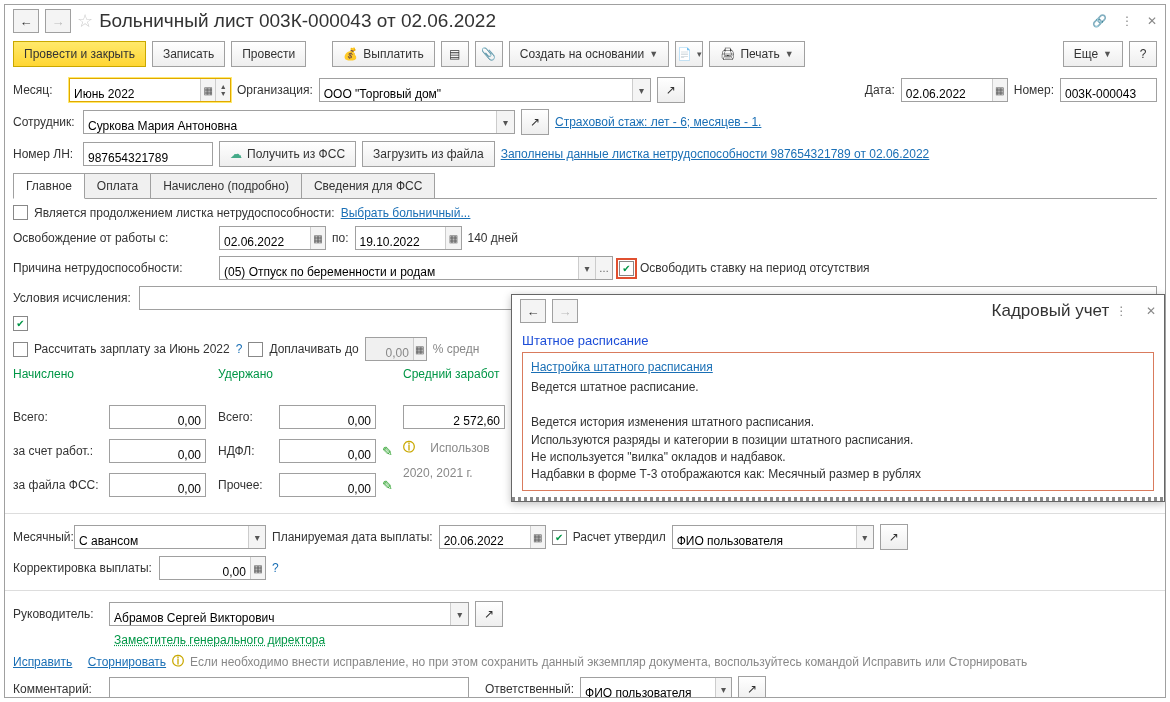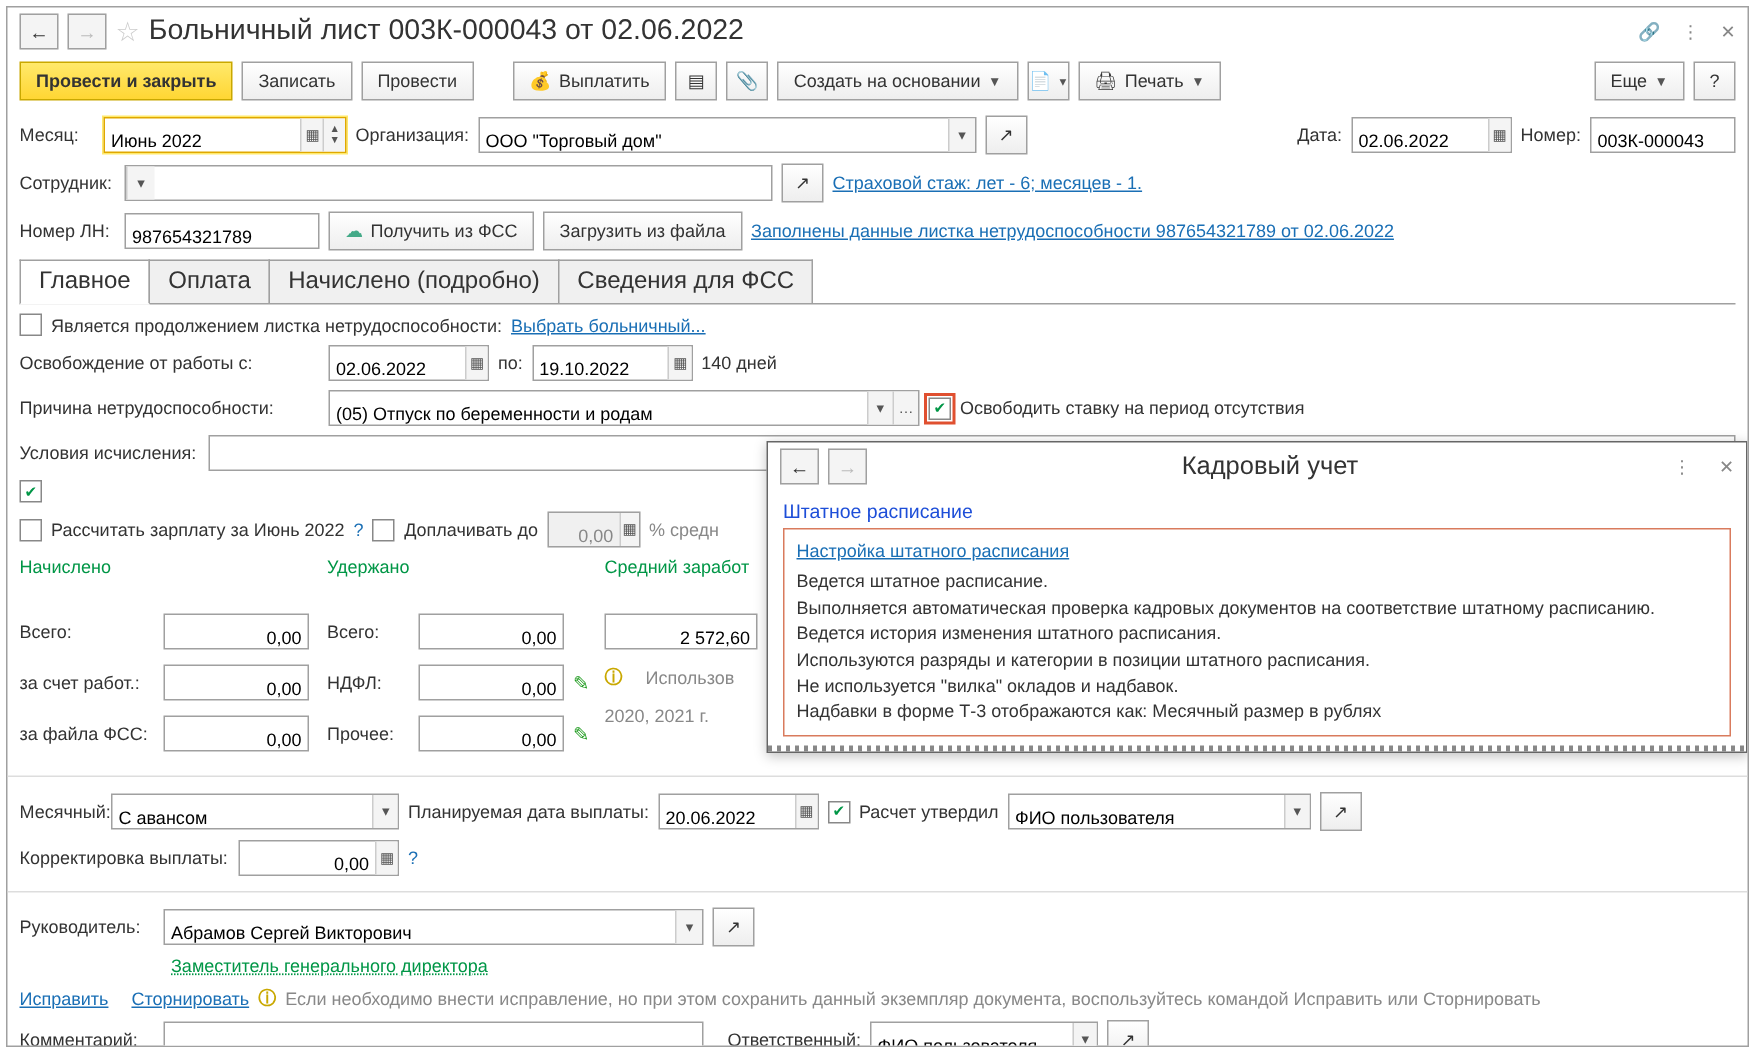--- a/index.html
+++ b/index.html
@@ -5,49 +5,49 @@
 html,body{margin:0;padding:0;font-family:Arial,sans-serif;font-size:12px;color:#333;background:#fff}
 .window{border:1px solid #a0a0a0;width:1160px;height:692px;margin:4px;position:relative;overflow:hidden}
 .titlebar{display:flex;align-items:center;padding:4px 8px;gap:6px}
 .nav-btn{width:24px;height:22px;border:1px solid #a0a0a0;background:#f4f4f4;display:flex;align-items:center;justify-content:center;cursor:pointer;font-size:13px}
 .star{color:#ccc;font-size:18px}
 .title{font-size:19px;font-weight:normal;flex:1}
 .title-icons{display:flex;gap:14px;align-items:center;color:#888}
 .title-icons span{cursor:pointer}
 .toolbar{display:flex;align-items:center;padding:4px 8px;gap:6px}
 .btn{height:24px;padding:0 10px;border:1px solid #a0a0a0;background:linear-gradient(#fff,#eee);display:flex;align-items:center;gap:5px;cursor:pointer;font-size:12px}
-.btn.primary{background:linear-gradient(#ffe96b,#ffd633);border-color:#c9a800;font-weight:bold}
+.btn.primary{background:linear-gradient(#ffe96b,#ffd633);border-color:#c9a800;font-weight:normal}
 .btn.icon-only{width:26px;padding:0;justify-content:center}
 .btn .caret{font-size:9px;color:#555}
 .spacer{flex:1}
 .form{padding:6px 8px}
 .row{display:flex;align-items:center;gap:6px;margin-bottom:6px}
 .lbl{font-size:12px}
 .input-wrap{display:flex;align-items:stretch;height:22px;border:1px solid #a0a0a0;background:#fff}
 .input-wrap.highlight{border:1px solid #e0a800;box-shadow:0 0 0 1px #ffe96b}
 .input-wrap input{border:none;outline:none;padding:15px 4px;font-size:12px;width:100%;background:transparent}
 .input-btn{width:18px;border-left:1px solid #ccc;display:flex;align-items:center;justify-content:center;background:#f4f4f4;font-size:10px;cursor:pointer;color:#555}
 .link{color:#1a6fb5;text-decoration:underline;cursor:pointer}
 .link.green{color:#009646;text-decoration:underline dotted}
 .tabs{display:flex;border-bottom:1px solid #a0a0a0;margin:6px 0}
-.tab{padding:5px 12px;border:1px solid #a0a0a0;border-bottom:none;background:#f0f0f0;margin-right:-1px;cursor:pointer;font-size:16px}
+.tab{padding:5px 12px;border:1px solid #a0a0a0;border-bottom:none;background:#f0f0f0;margin-right:-1px;cursor:pointer;font-size:12px}
 .tab.active{background:#fff;border-bottom:1px solid #fff;margin-bottom:-1px}
 .chk{width:13px;height:13px;border:1px solid #888;display:inline-flex;align-items:center;justify-content:center;font-size:10px;background:#fff;cursor:pointer}
 .chk.checked{color:#009646}
 .chk.red-border{outline:2px solid #e05030;outline-offset:1px}
 .section-head{color:#009646;font-size:12px;margin-bottom:20px}
 .cols{display:flex;gap:10px}
 .col{display:flex;flex-direction:column;gap:4px}
 .num-input{text-align:right}
 .pencil{color:#1d9a1d;font-size:13px;cursor:pointer}
 .muted{color:#888}
 .divider{height:1px;background:#ddd;margin:10px -8px}
 .popup{position:absolute;right:0;top:289px;width:652px;border:1px solid #666;background:#fff;box-shadow:0 2px 8px rgba(0,0,0,.25)}
 .popup-head{display:flex;align-items:center;padding:4px 8px;gap:6px}
-.popup-title{flex:1;text-align:center;font-size:17px}
+.popup-title{flex:1;text-align:right;font-size:17px}
 .popup-body{padding:6px 10px 10px}
 .popup-body h4{color:#1d4ed8;margin:0 0 4px;font-size:13px;font-weight:normal}
 .popup-inner{border:1px solid #d97b5d;padding:6px 8px;font-size:12px;line-height:1.45}
 .popup-inner .link{display:inline-block;margin-bottom:3px}
 .bottom-wave{height:4px;background:repeating-linear-gradient(90deg,#888 0 3px,transparent 3px 6px);position:absolute;left:0;right:0;bottom:0}
 .info-icon{color:#c9a800;font-weight:bold}
 </style>
 </head>
 <body>
 
@@ -115,20 +115,21 @@
       </div>
       <span class="lbl">Номер:</span>
       <div class="input-wrap" style="width:95px">
         <input value="003К-000043" style="">
       </div>
     </div>
 
     <div class="row">
       <span class="lbl" style="width:64px">Сотрудник:</span>
       <div class="input-wrap" style="width:430px">
+        <input value="Суркова Мария Антоновна" style="">
           <div class="input-btn">▾</div>
       </div>
       <div class="btn icon-only">↗</div>
       <span class="link">Страховой стаж: лет - 6; месяцев - 1.</span>
     </div>
 
     <div class="row">
       <span class="lbl" style="width:64px">Номер ЛН:</span>
       <div class="input-wrap" style="width:128px">
           <input value="987654321789" style="">
@@ -335,21 +336,21 @@
       <div class="nav-btn" style="color:#bbb">→</div>
       <div class="popup-title">Кадровый учет</div>
       <span style="color:#888;cursor:pointer">⋮</span>&nbsp;&nbsp;
       <span style="color:#888;cursor:pointer">✕</span>
     </div>
     <div class="popup-body">
       <h4>Штатное расписание</h4>
       <div class="popup-inner">
         <span class="link">Настройка штатного расписания</span><br>
         <span>Ведется штатное расписание.</span><br>
-        <span>Выполняется автоматическая проверка кадровых документов на соответствие штатному расписанию.</span><br>
+        <br>
         <span>Ведется история изменения штатного расписания.</span><br>
         <span>Используются разряды и категории в позиции штатного расписания.</span><br>
         <span>Не используется "вилка" окладов и надбавок.</span><br>
         <span>Надбавки в форме Т-3 отображаются как: Месячный размер в рублях</span>
       </div>
     </div>
     <div class="bottom-wave"></div>
   </div>
 </div>
 

